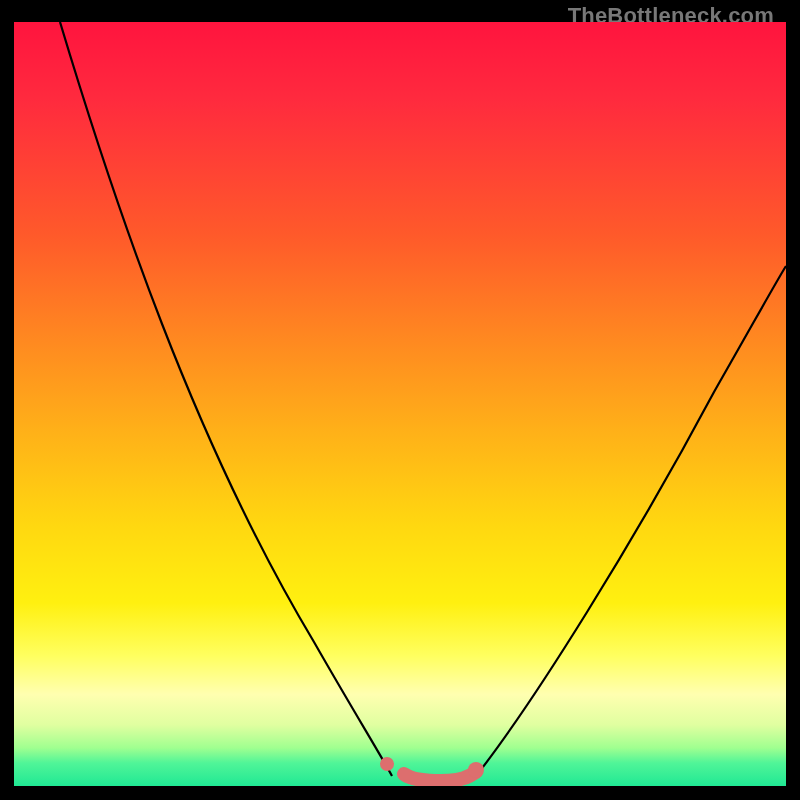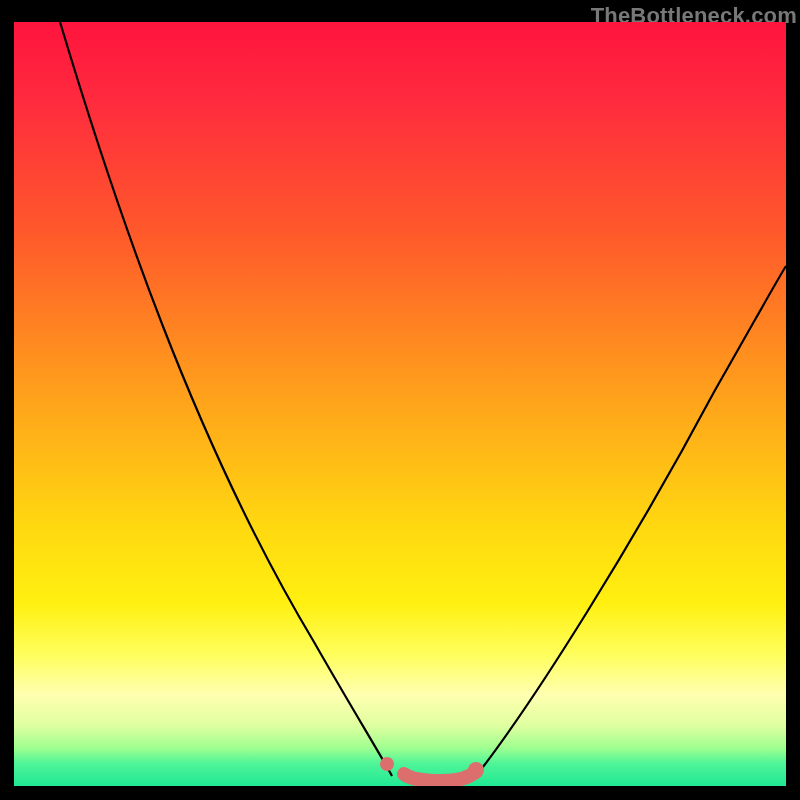--- a/index.html
+++ b/index.html
@@ -39,21 +39,21 @@
       #ffffb0 88%,
       #e0ffa0 92%,
       #a0ff90 95%,
       #50f598 97%,
       #20e894 100%
     );
   }
   .watermark {
     position: absolute;
     top: 3px;
-    right: 3px;
+    right: 26px;
     font-family: Arial, Helvetica, sans-serif;
     font-size: 22px;
     font-weight: 600;
     color: #787878;
     letter-spacing: 0.2px;
   }
   svg.curves {
     position: absolute;
     inset: 0;
   }

